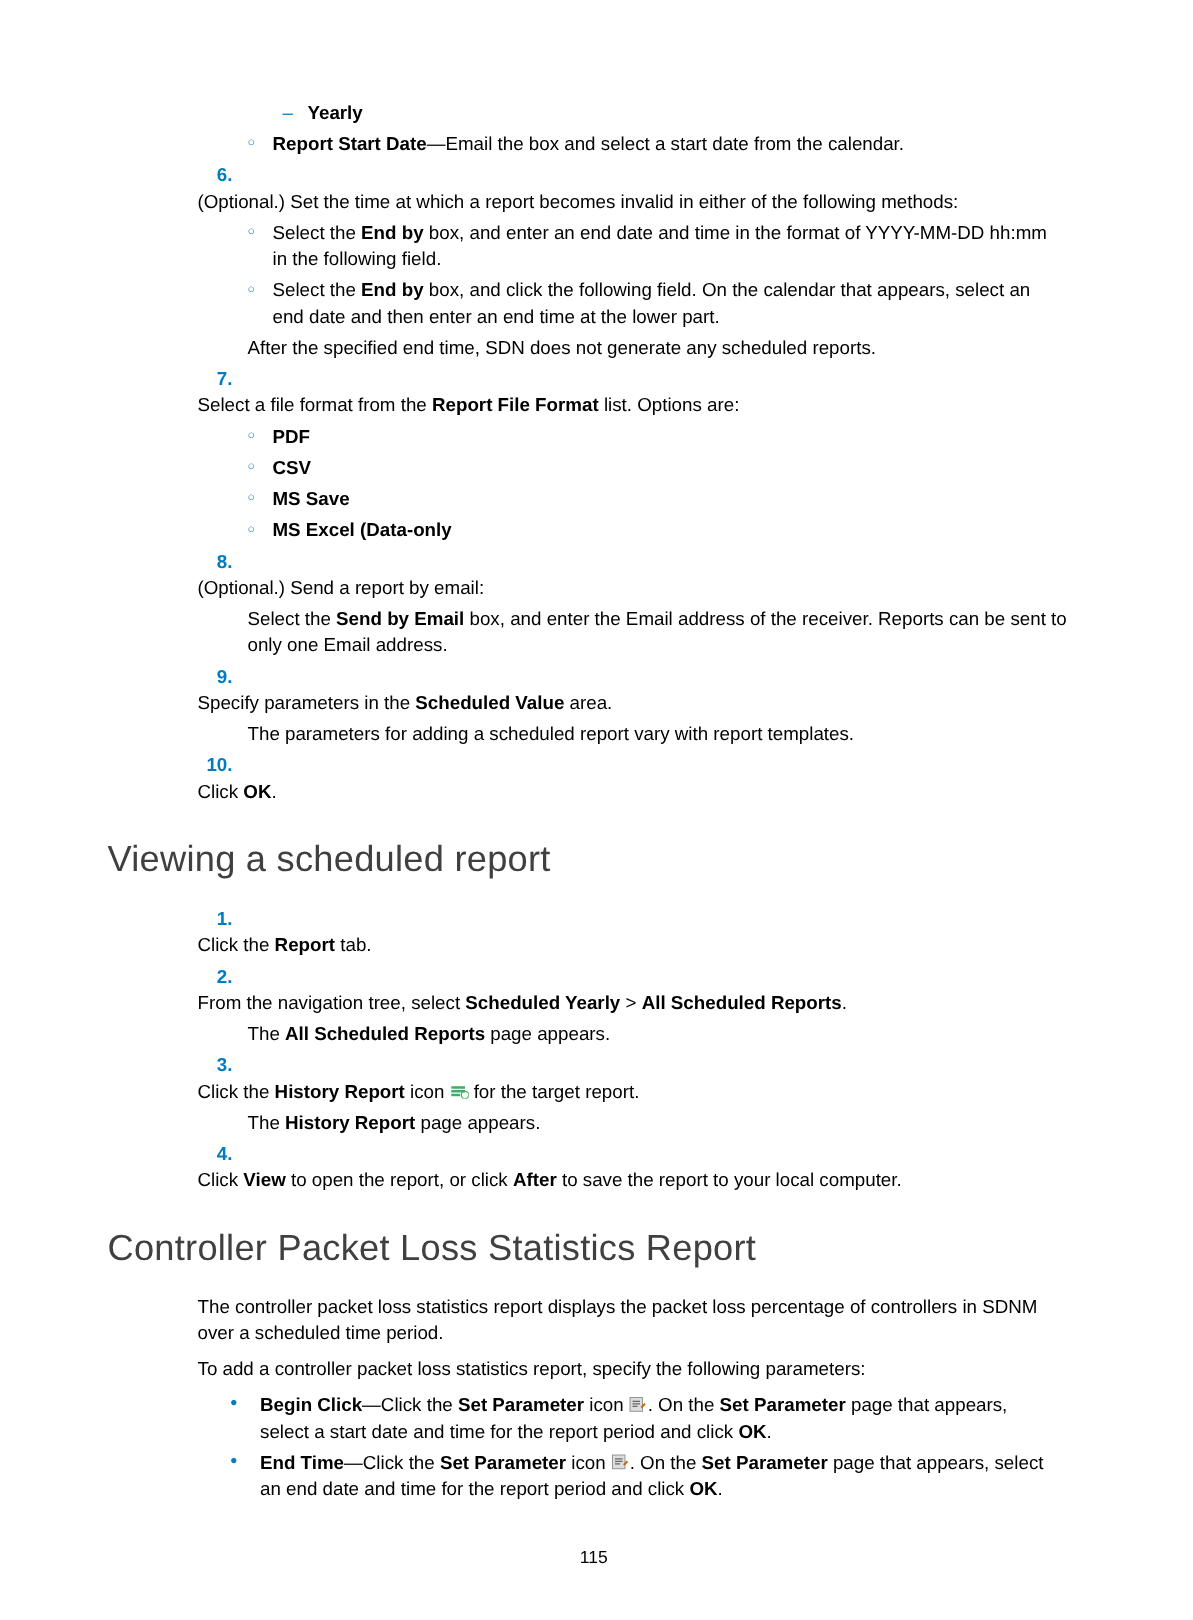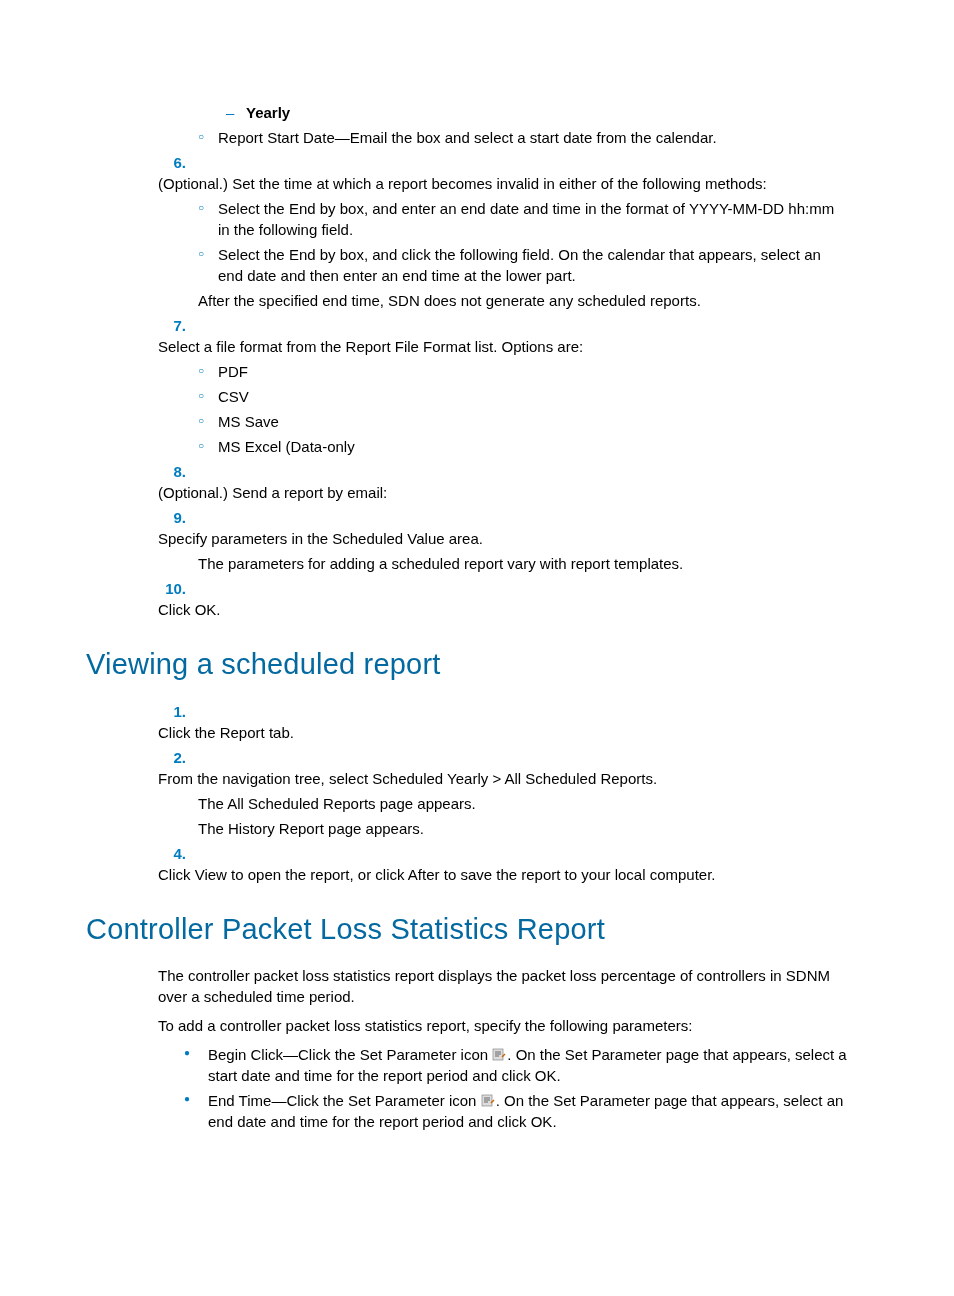--- a/index.html
+++ b/index.html
@@ -8,33 +8,33 @@
     font-size: 15px;
     line-height: 1.4;
     color: #000;
     margin: 0;
     background: #fff;
   }
   .page {
     width: 950px;
     height: 1296px;
     box-sizing: border-box;
-    padding: 98px 86px 0 86px;
+    padding: 76px 86px 0 86px;
     position: relative;
   }
   .content { width: 100%; }
   h2 {
     font-family: Arial, sans-serif;
     font-weight: 300;
     font-size: 29px;
-    color: #0369a1;
+    color: #404040;
     margin: 24px 0 16px 0;
     letter-spacing: 0.2px;
   }
-  b { font-weight: normal; text-align: center; }
+  b { font-weight: bold; text-align: center; }
   .blue-num { color: #007cc1; font-weight: bold; }
 
   .ol-step { margin: 4px 0 4px 72px; }
   .ol-step .num { display:inline-block; min-width:28px; text-align:right; margin-right:10px; vertical-align: top; }
   .ol-step .txt { display:inline-block; width: 670px; vertical-align: top; }
 
   .sub-circ { margin: 4px 0 4px 112px; }
   .sub-circ .bul { display:inline-block; width:20px; color:#007cc1; font-size:10px; vertical-align: top; line-height: 20px; }
   .sub-circ .bul::before { content:"○"; }
   .sub-circ .txt { display:inline-block; width: 630px; vertical-align: top; }
@@ -93,40 +93,49 @@
     <span class="num blue-num">7.</span><span class="txt"><span>Select a file format from the </span><b>Report File Format</b><span> list. Options are:</span></span>
   </div>
   <div class="sub-circ"><span class="bul"></span><span class="txt"><b>PDF</b></span></div>
   <div class="sub-circ"><span class="bul"></span><span class="txt"><b>CSV</b></span></div>
   <div class="sub-circ"><span class="bul"></span><span class="txt"><b>MS Save</b></span></div>
   <div class="sub-circ"><span class="bul"></span><span class="txt"><b>MS Excel (Data-only</b></span></div>
 
   <div class="ol-step">
     <span class="num blue-num">8.</span><span class="txt">(Optional.) Send a report by email:</span>
   </div>
+  <div class="cont"><span>Select the </span><b>Send by Email</b><span> box, and enter the Email address of the receiver. Reports can be sent to only one Email address.</span></div>
 
   <div class="ol-step">
     <span class="num blue-num">9.</span><span class="txt"><span>Specify parameters in the </span><b>Scheduled Value</b><span> area.</span></span>
   </div>
   <div class="cont">The parameters for adding a scheduled report vary with report templates.</div>
 
   <div class="ol-step">
     <span class="num blue-num">10.</span><span class="txt"><span>Click </span><b>OK</b><span>.</span></span>
   </div>
 
   <h2>Viewing a scheduled report</h2>
 
   <div class="ol-step">
     <span class="num blue-num">1.</span><span class="txt"><span>Click the </span><b>Report</b><span> tab.</span></span>
   </div>
   <div class="ol-step">
     <span class="num blue-num">2.</span><span class="txt"><span>From the navigation tree, select </span><b>Scheduled Yearly</b><span> &gt; </span><b>All Scheduled Reports</b><span>.</span></span>
   </div>
   <div class="cont"><span>The </span><b>All Scheduled Reports</b><span> page appears.</span></div>
 
+  <div class="ol-step">
+    <span class="num blue-num">3.</span><span class="txt"><span>Click the </span><b>History Report</b><span> icon </span><span class="ic"><svg viewBox="0 0 15 13">
+              <rect x="1" y="3" width="11" height="2" fill="#4a6"></rect>
+              <rect x="1" y="6" width="11" height="2" fill="#4a6"></rect>
+              <rect x="1" y="9" width="7" height="2" fill="#4a6"></rect>
+              <circle cx="12" cy="10" r="3" fill="none" stroke="#4a6" stroke-width="1"></circle>
+            </svg></span><span> for the target report.</span></span>
+  </div>
   <div class="cont"><span>The </span><b>History Report</b><span> page appears.</span></div>
 
   <div class="ol-step">
     <span class="num blue-num">4.</span><span class="txt"><span>Click </span><b>View</b><span> to open the report, or click </span><b>After</b><span> to save the report to your local computer.</span></span>
   </div>
 
   <h2>Controller Packet Loss Statistics Report</h2>
 
   <div class="para">The controller packet loss statistics report displays the packet loss percentage of controllers in SDNM over a scheduled time period.</div>
   <div class="para">To add a controller packet loss statistics report, specify the following parameters:</div>
@@ -141,13 +150,14 @@
 
   <div class="sub-solid">
     <span class="bul"></span><span class="txt"><b>End Time</b><span>—Click the </span><b>Set Parameter</b><span> icon </span><span class="ic"><svg viewBox="0 0 15 13">
               <rect x="1" y="1" width="10" height="11" fill="#ddd" stroke="#888" stroke-width="0.7"></rect>
               <path d="M3 4 h6 M3 6 h6 M3 8 h4" stroke="#666" stroke-width="1"></path>
               <path d="M10 9 l3 -3" stroke="#c60" stroke-width="1.5"></path>
             </svg></span><span>. On the </span><b>Set Parameter</b><span> page that appears, select an end date and time for the report period and click </span><b>OK</b><span>.</span></span>
   </div>
 
 </div>
+<div class="pgnum">115</div>
 </div>
 
 </body></html>

